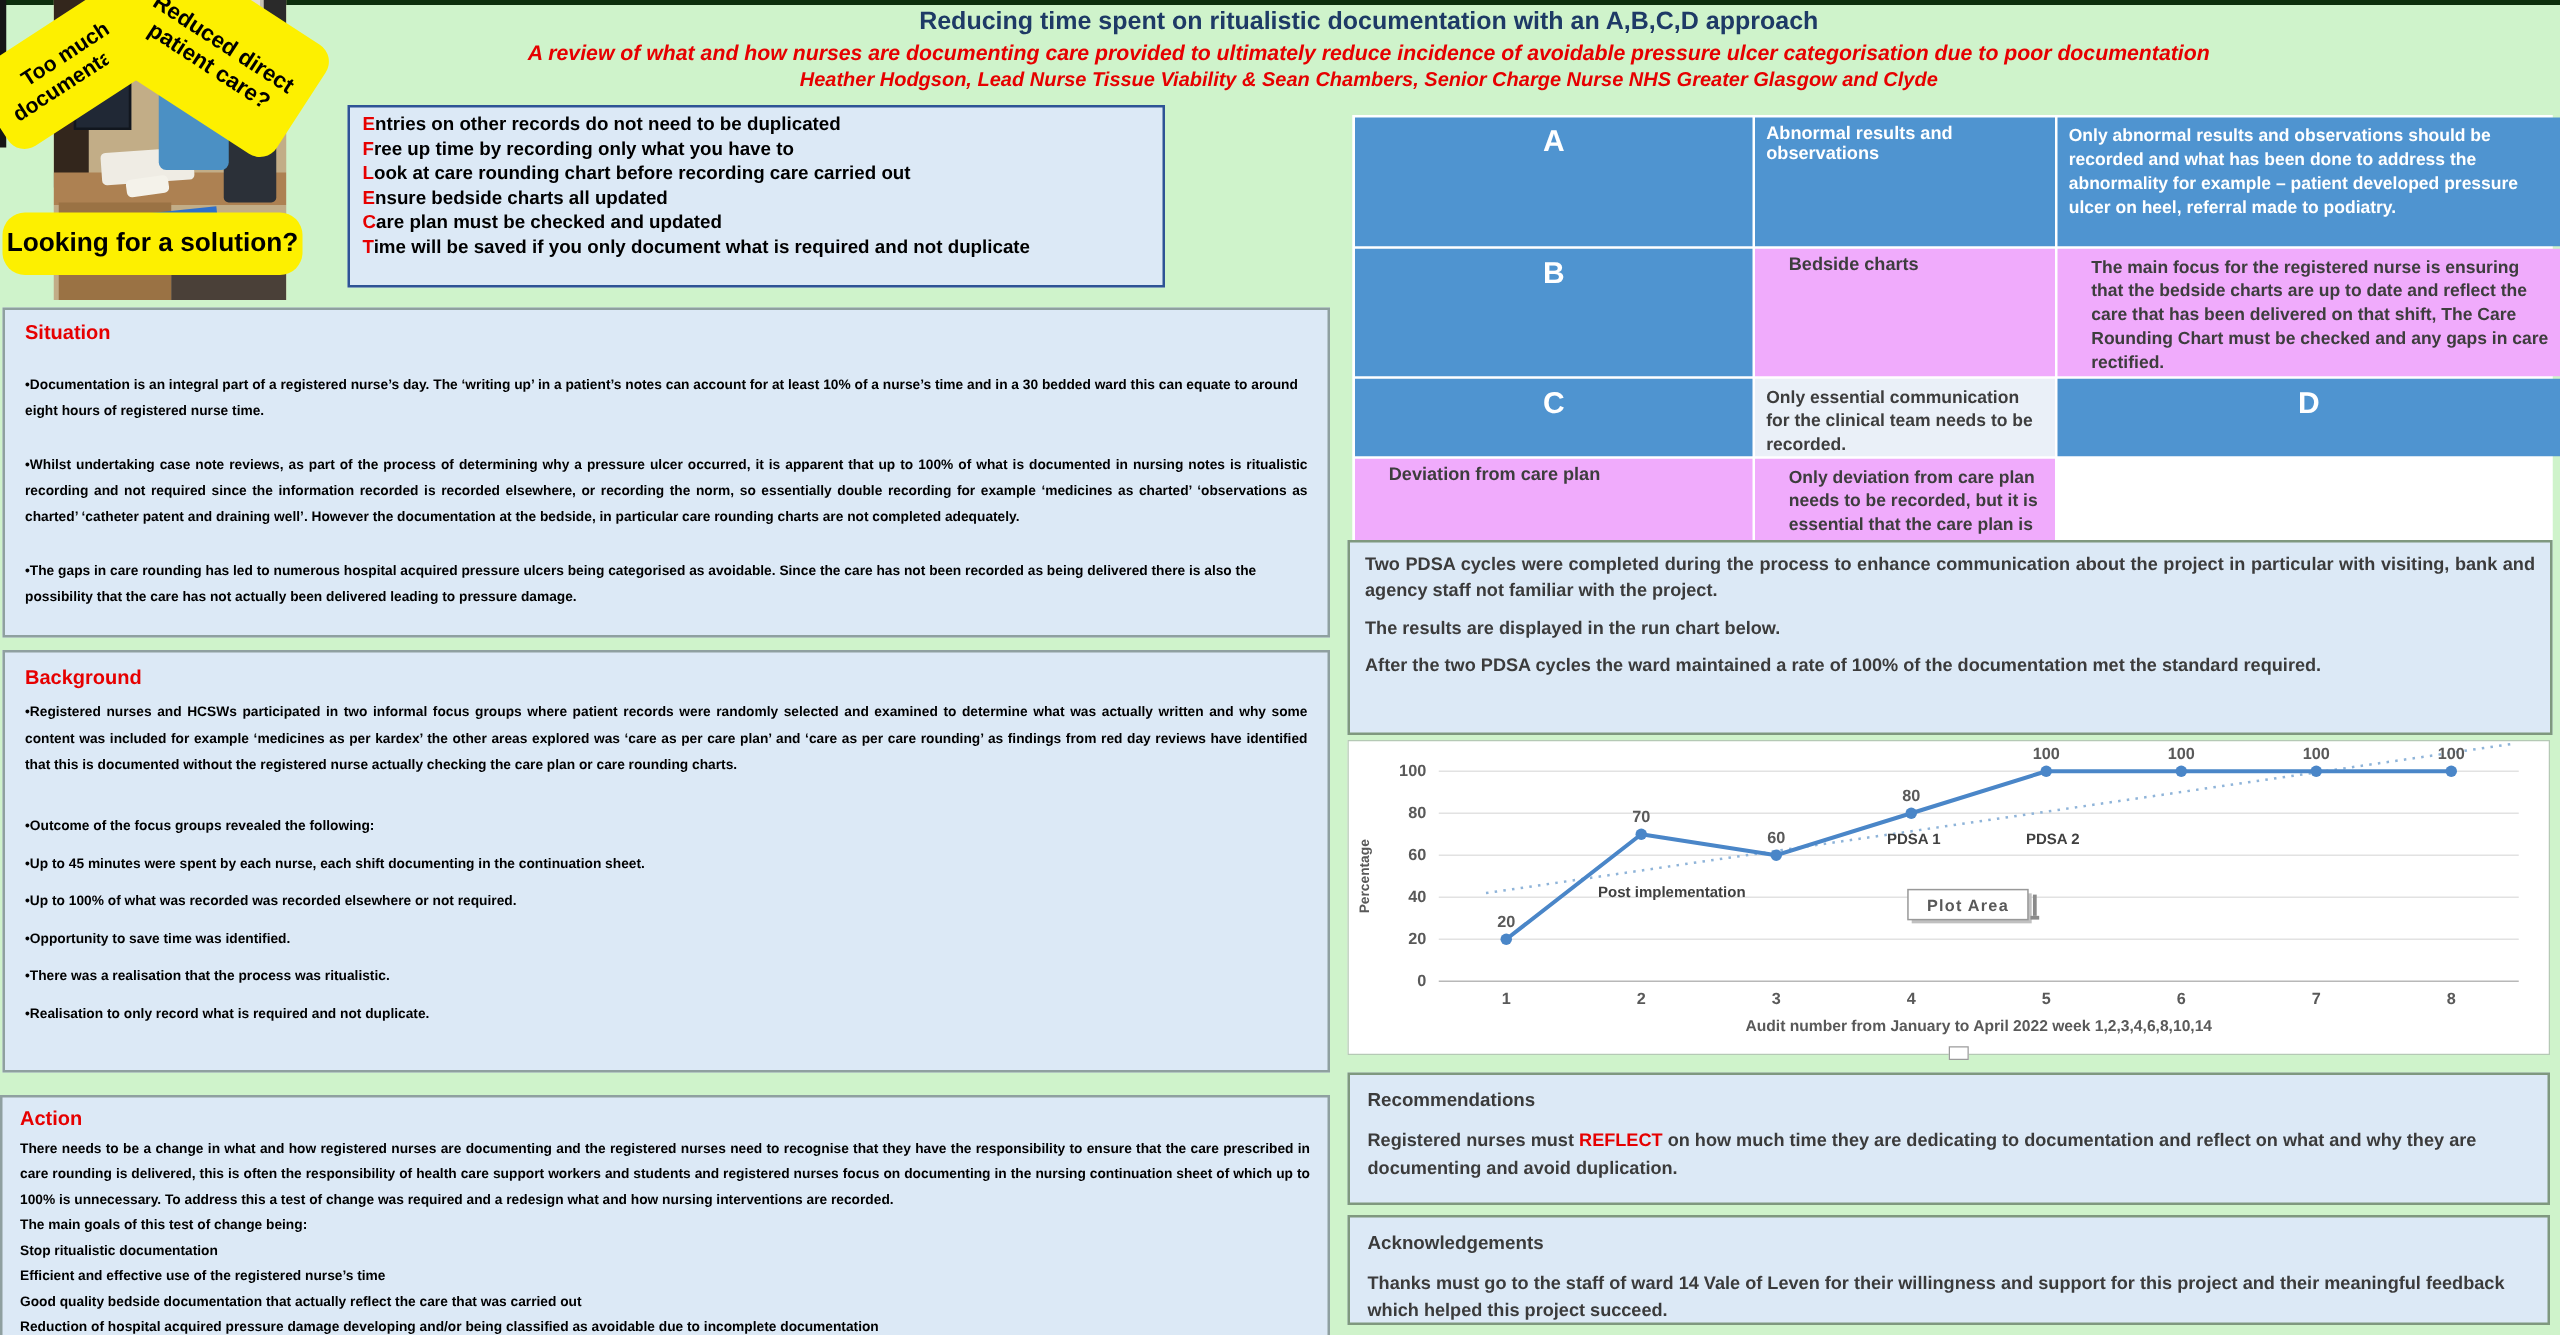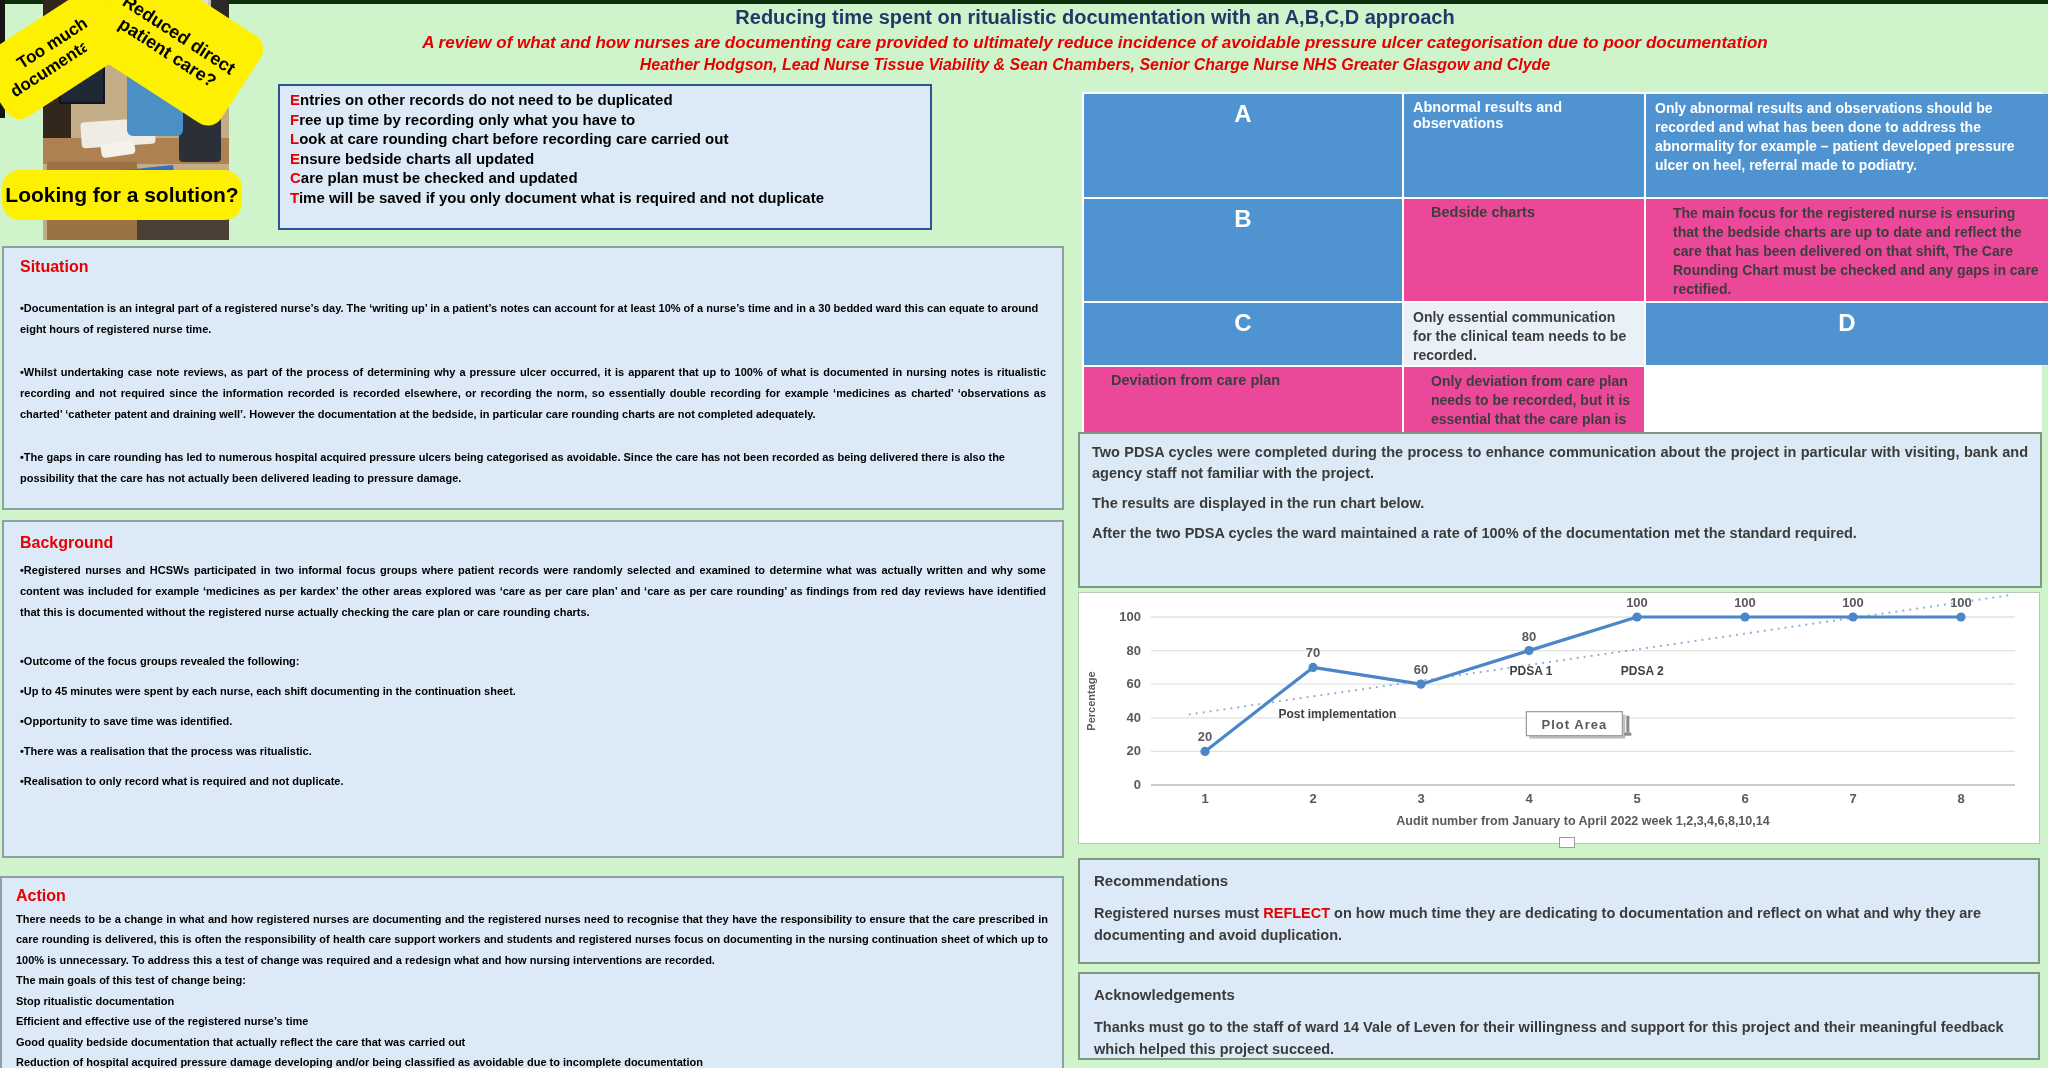--- a/index.html
+++ b/index.html
@@ -63,21 +63,21 @@
   .action-box{left:0;top:876px;width:1064px;height:222px;padding:8px 14px;}
   .action-box p{margin:0;line-height:20.5px;}
   .action-box .red-h{margin-bottom:2px;}
 
   
   .abcd-table{position:absolute;left:1082px;top:92px;width:960px;height:340px;
     display:grid;grid-template-columns:318px 240px 402px;grid-template-rows:103px 102px 62px 71px;
     background:#fff;gap:2px;border:2px solid #fff;box-sizing:border-box;}
   .abcd-cell{padding:5px 9px;box-sizing:border-box;font-weight:700;}
   .cell-blue{background:#4f94d0;color:#fff;}
-  .cell-light{background:#ec4899;color:#3d3d3d;padding-left:27px;}
+  .cell-light{background:#f0abfc;color:#3d3d3d;padding-left:27px;}
   .cell-lighter{background:#eaf0f8;color:#3d3d3d;}
   .cell-letter{font-size:24px;text-align:center;padding-top:6px;}
   .cell-topic{font-size:14.5px;}
   .cell-desc{font-size:14px;line-height:19px;}
 
   .audit-box{left:1078px;top:432px;width:964px;height:156px;padding:8px 12px;}
   .audit-box p{margin:0 0 9px 0;color:#3b3b3b;font-weight:700;font-size:14.5px;line-height:21px;text-align:justify;}
 
   
   .chart-box{position:absolute;left:1078px;top:592px;width:962px;height:252px;background:#ffffff;
@@ -147,20 +147,21 @@
   <p class="body-txt">•Documentation is an integral part of a registered nurse’s day. The ‘writing up’ in a patient’s notes can account for at least 10% of a nurse’s time and in a 30 bedded ward this can equate to around eight hours of registered nurse time.</p>
   <p class="body-txt just">•Whilst undertaking case note reviews, as part of the process of determining why a pressure ulcer occurred, it is apparent that up to 100% of what is documented in nursing notes is ritualistic recording and not required since the information recorded is recorded elsewhere, or recording the norm, so essentially double recording for example ‘medicines as charted’ ‘observations as charted’ ‘catheter patent and draining well’.  However the documentation at the bedside, in particular care rounding charts are not completed adequately.</p>
   <p class="body-txt">•The gaps in care rounding has led to numerous hospital acquired pressure ulcers being categorised as avoidable.  Since the care has not been recorded as being delivered there is also the possibility that the care has not actually been delivered leading to pressure damage.</p>
 </div>
 
 <div class="panel left background-box">
   <p class="red-h">Background</p>
   <p class="body-txt just para">•Registered nurses and HCSWs participated in two informal focus groups where patient records were randomly selected and examined to determine what was actually written and why some content was included for example ‘medicines as per kardex’ the other areas explored was ‘care as per care plan’ and ‘care as per care rounding’ as findings from red day reviews have identified that this is documented without the registered nurse actually checking the care plan or care rounding charts.</p>
   <p class="body-txt bullet">•Outcome of the focus groups revealed the following:</p>
   <p class="body-txt bullet">•Up to 45 minutes were spent by each nurse, each shift documenting in the continuation sheet.</p>
+  <p class="body-txt bullet">•Up to 100% of what was recorded was recorded elsewhere or not required.</p>
   <p class="body-txt bullet">•Opportunity to save time was identified.</p>
   <p class="body-txt bullet">•There was a realisation that the process was ritualistic.</p>
   <p class="body-txt bullet">•Realisation to only record what is required and not duplicate.</p>
 </div>
 
 <div class="panel left action-box">
   <p class="red-h">Action</p>
   <p class="body-txt just">There needs to be a change in what and how registered nurses are documenting and the registered nurses need to recognise that they have the responsibility to ensure that the care prescribed in care rounding is delivered, this is often the responsibility of health care support workers and students and registered nurses focus on documenting in the nursing continuation sheet of which up to 100% is unnecessary. To address this a test of change was required and a redesign what and how nursing interventions are recorded.</p>
   <p class="body-txt">The main goals of this test of change being:</p>
   <p class="body-txt">Stop ritualistic documentation</p>

